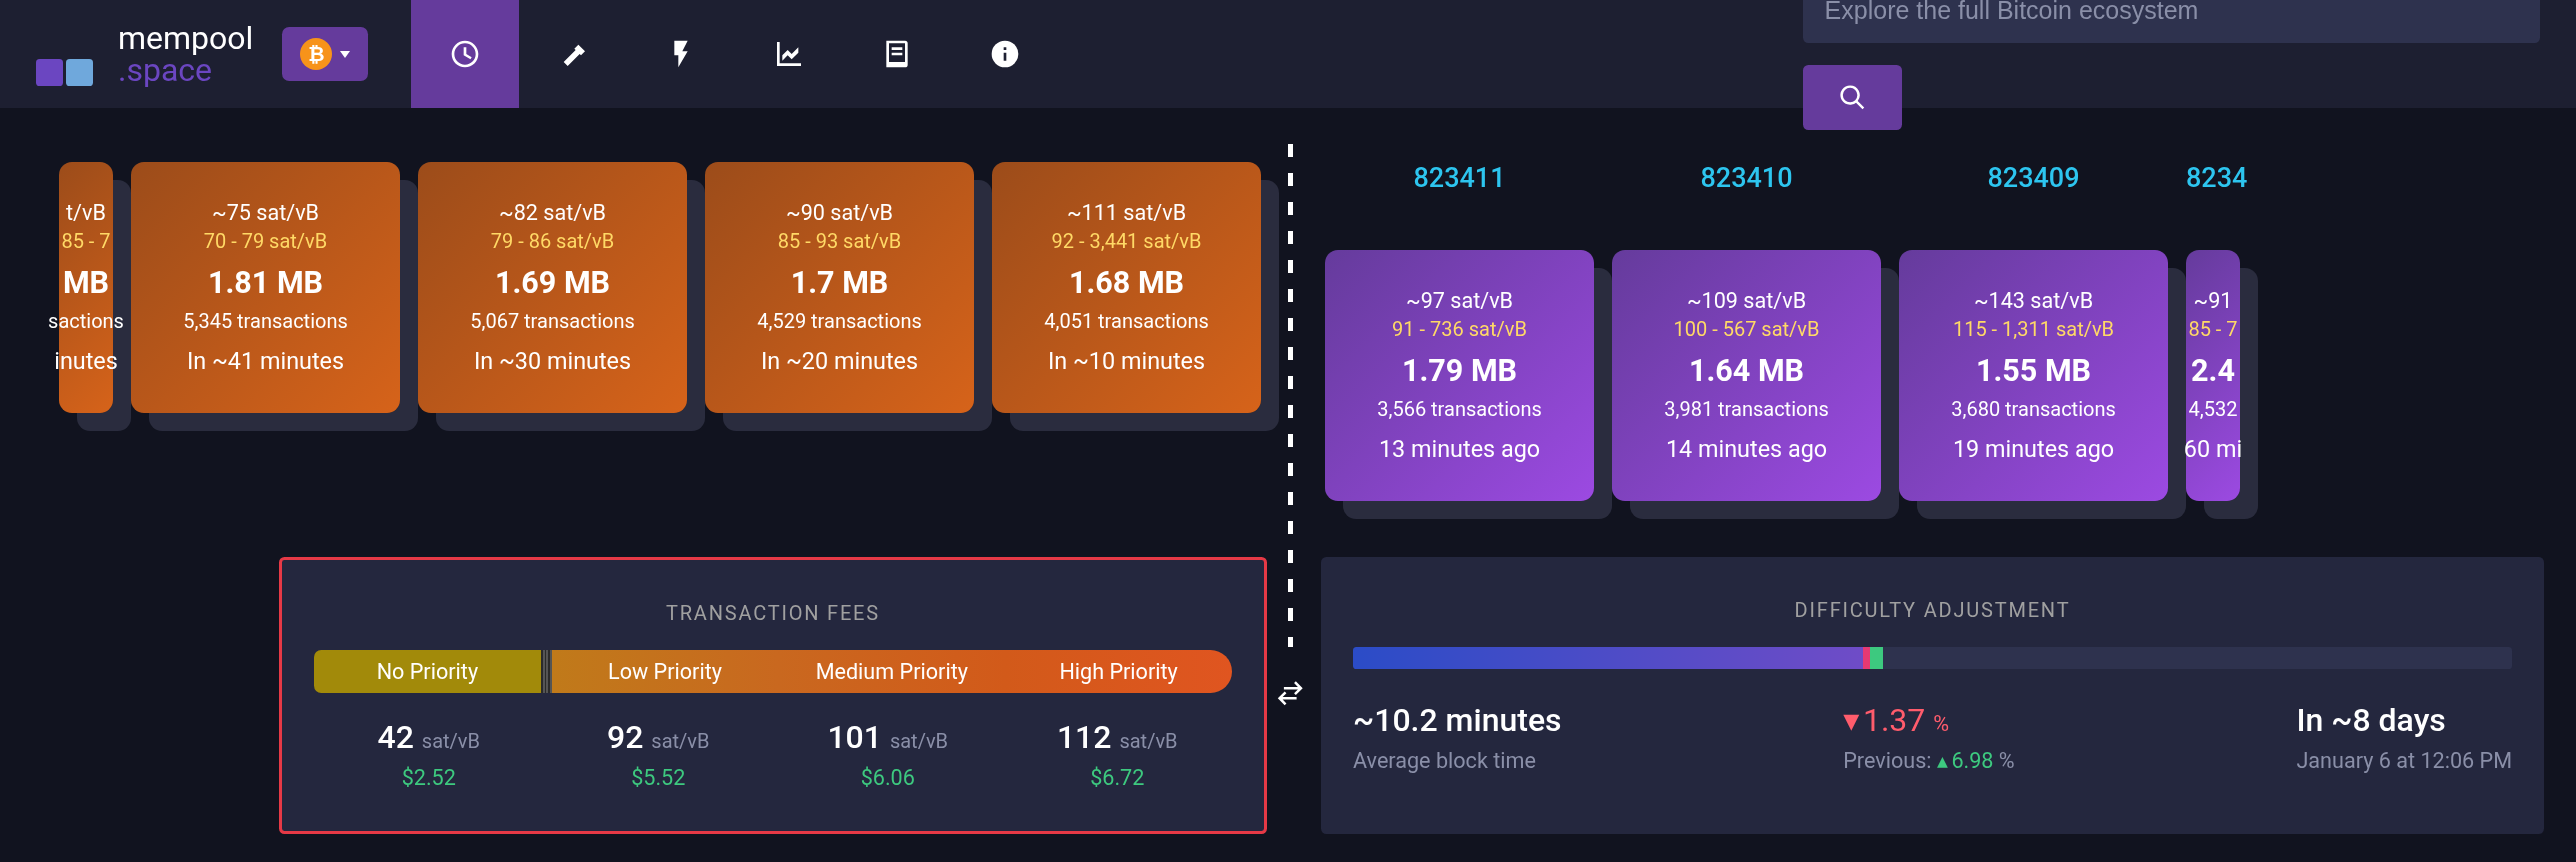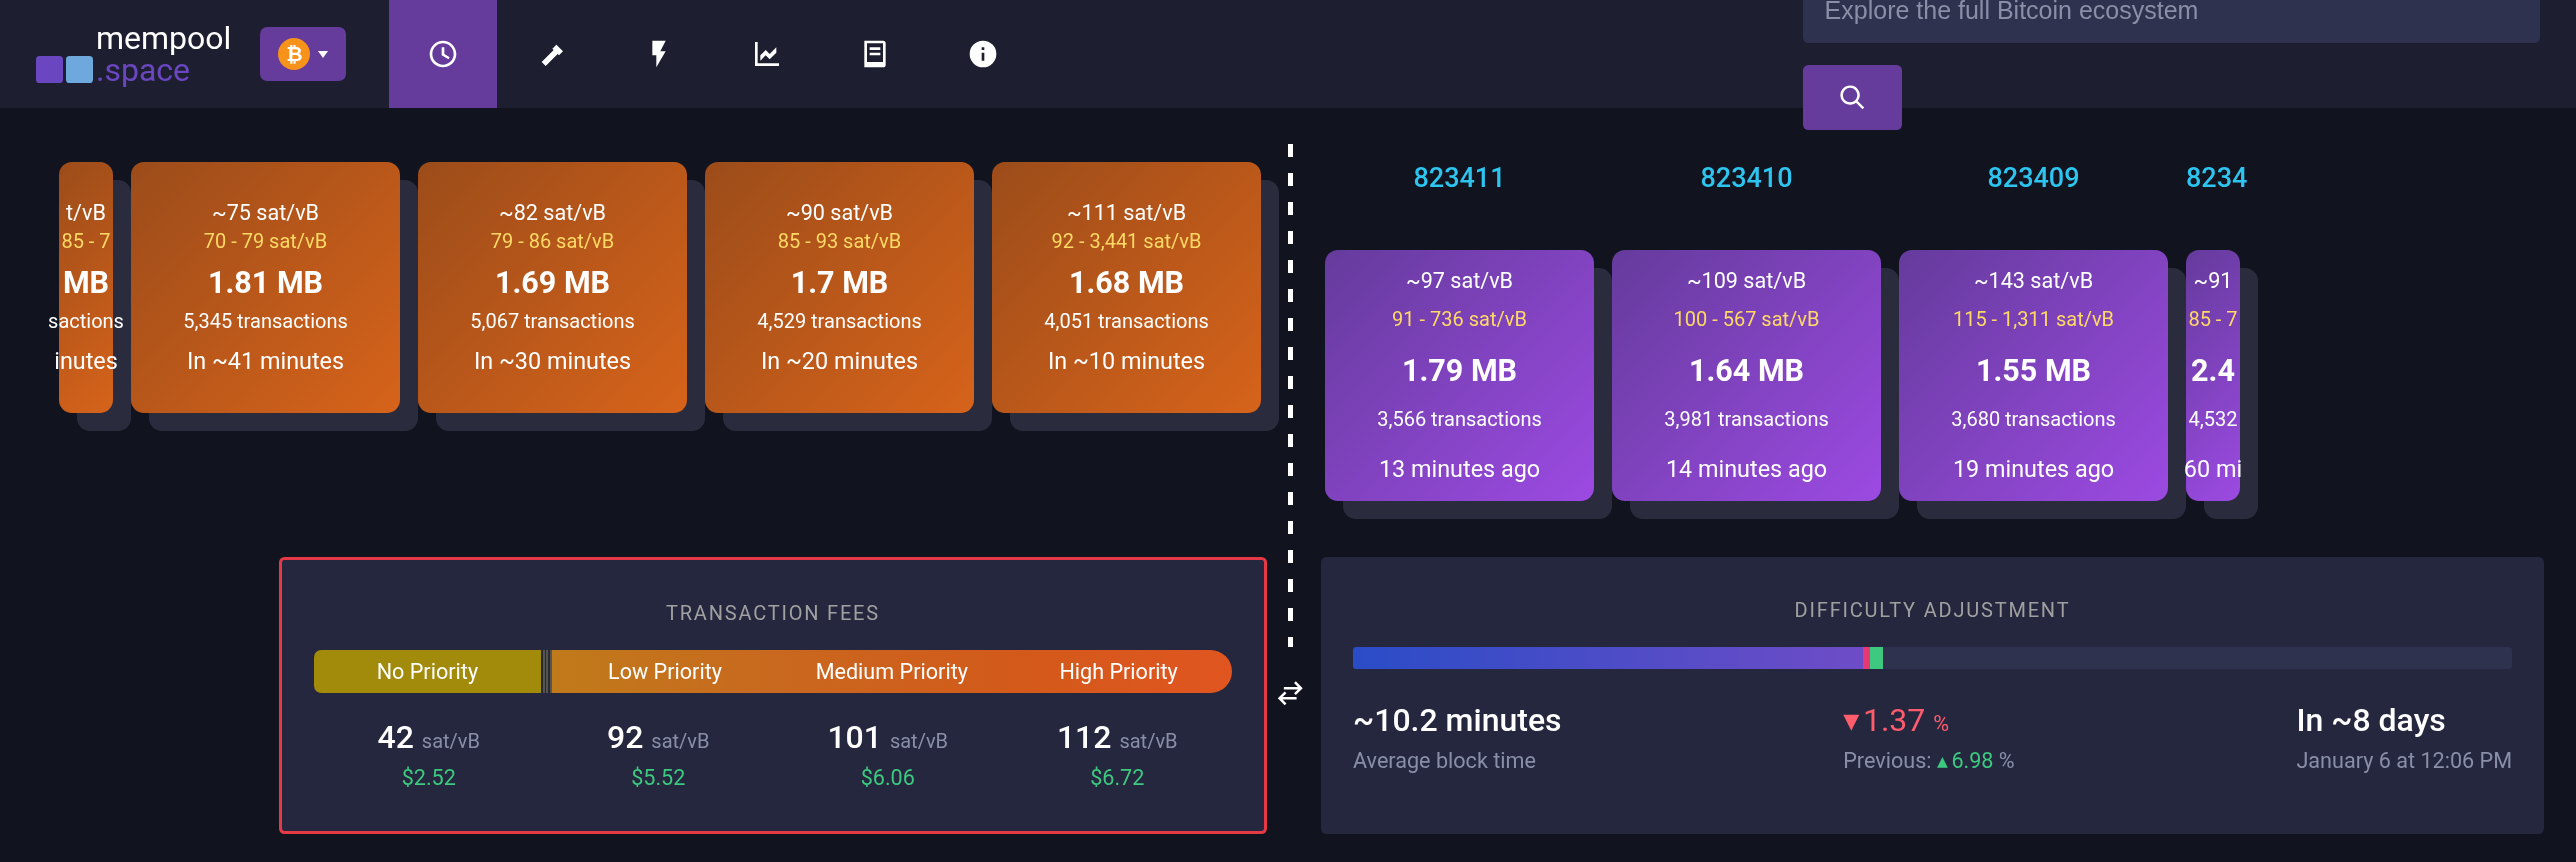--- a/index.html
+++ b/index.html
@@ -13,21 +13,21 @@
 }
 
 
 .navbar {
   background: #1d1f31;
   height: 108px;
   display: flex;
   align-items: center;
   padding: 0 36px;
 }
-.logo-section { display: flex; align-items: center; gap: 3px; }
+.logo-section { display: flex; align-items: flex-end; gap: 25px; }
 .logo-blocks { width: 57px; height: 57px; position: relative; }
 .logo-blocks::before {
   content: "";
   position: absolute; bottom: 0; left: 0;
   width: 27px; height: 27px;
   background: #6b46c1;
   border-radius: 3.6px;
 }
 .logo-blocks::after {
   content: "";
@@ -147,21 +147,21 @@
   height: 251px;
   position: relative;
   border-radius: 13px;
   display: flex;
   flex-direction: column;
   align-items: center;
   justify-content: center;
   cursor: pointer;
   box-shadow: 18px 18px 0 0 #2a2c3e;
 }
-.blocks-right .block-cube { margin-top: 56px; gap: 10px; }
+.blocks-right .block-cube { margin-top: 56px; }
 .block-cube.pending { background: linear-gradient(135deg, #7a4a1e 0%, #c9681f 100%); }
 .block-cube.pending:last-of-type { background: linear-gradient(135deg, #9c4c1a 0%, #d6631a 100%); }
 .block-cube.mined { background: linear-gradient(135deg, #653b9c 0%, #9c4ae2 100%); }
 .block-cube.partial {
   width: 54px;
   background: linear-gradient(135deg, #7a4a1e 0%, #c9681f 100%);
 }
 .block-cube.partial-right {
   width: 54px;
   background: linear-gradient(135deg, #653b9c 0%, #9c4ae2 100%);

